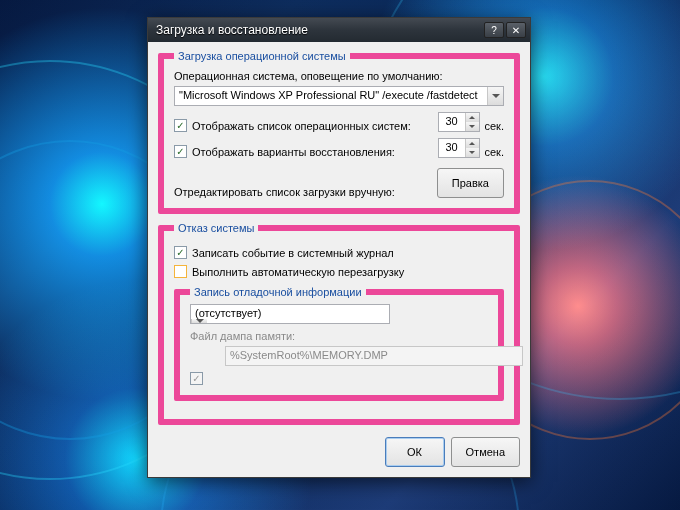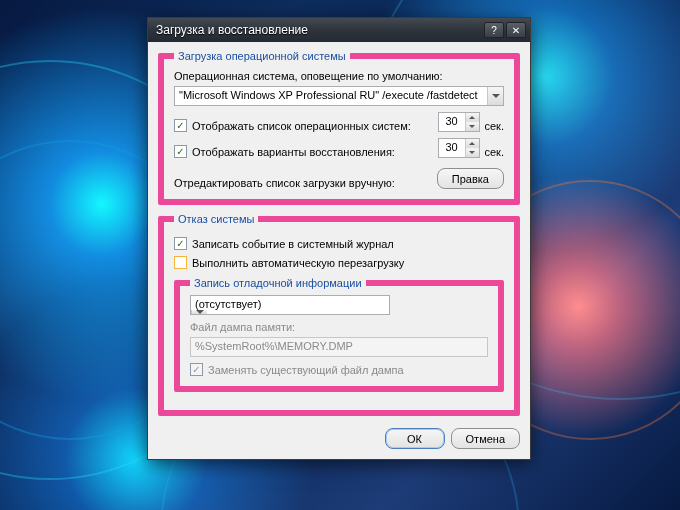--- a/index.html
+++ b/index.html
@@ -87,31 +87,31 @@
     display:flex; width:42px; height:20px;
     border:1px solid #abadb3; background:#fff;
   }
   .spinner .num { flex:1; text-align:center; padding-top:2px; }
   .spin-btns { width:14px; display:flex; flex-direction:column; border-left:1px solid #c7c7c7;}
   .spin-btns div{flex:1;background:linear-gradient(#f6f6f6,#dcdcdc);display:flex;align-items:center;justify-content:center;}
   .tri-up{width:0;height:0;border-left:3px solid transparent;border-right:3px solid transparent;border-bottom:3px solid #555;}
   .tri-dn{width:0;height:0;border-left:3px solid transparent;border-right:3px solid transparent;border-top:3px solid #555;}
 
   .btn {
-    height:21px; padding:0 14px;
+    height:30px; padding:0 14px;
     background:linear-gradient(#f6f6f6,#e3e3e3);
-    border:1px solid #8e8f8f; border-radius:8px;
+    border:1px solid #8e8f8f; border-radius:3px;
     display:inline-flex;align-items:center;justify-content:center;
     font-size:11px; cursor:default; min-width:60px;
   }
   .btn.primary { border:1px solid #4a7dbb; box-shadow:inset 0 0 0 1px #a9cdf0; }
 
   .textbox {
     width:100%; height:20px; border:1px solid #c7c7c7;
-    background:#f4f4f4; padding:2px 4px; color:#8a8a8a;
+    background:#f4f4f4; padding:2px 4px; color:#8a8a8a;margin-left:35px;
   }
   .disabled-text { color:#8a8a8a; }
   .checkbox.disabled { background:#f4f4f4; }
   .checkbox.disabled.checked::after{ color:#9a9a9a; }
 
   .footer { display:flex; justify-content:flex-end; gap:6px; padding-top:4px; }
 </style>
 </head>
 <body>
 
@@ -203,21 +203,20 @@
           <div class="dd-btn">
               <span class="chev"></span>
             </div>
         </div>
 
         <div class="label disabled-text" style="margin-top:6px;">Файл дампа памяти:</div>
         <div class="textbox">%SystemRoot%\MEMORY.DMP</div>
 
         <div class="row">
           <span class="checkbox disabled checked"></span>
-          <span class="ck-label disabled-text">Заменять существующий файл дампа</span>
         </div>
       </fieldset>
     </fieldset>
 
     <div class="footer">
       <div class="btn primary">ОК</div>
       <div class="btn">Отмена</div>
     </div>
 
   </div>

